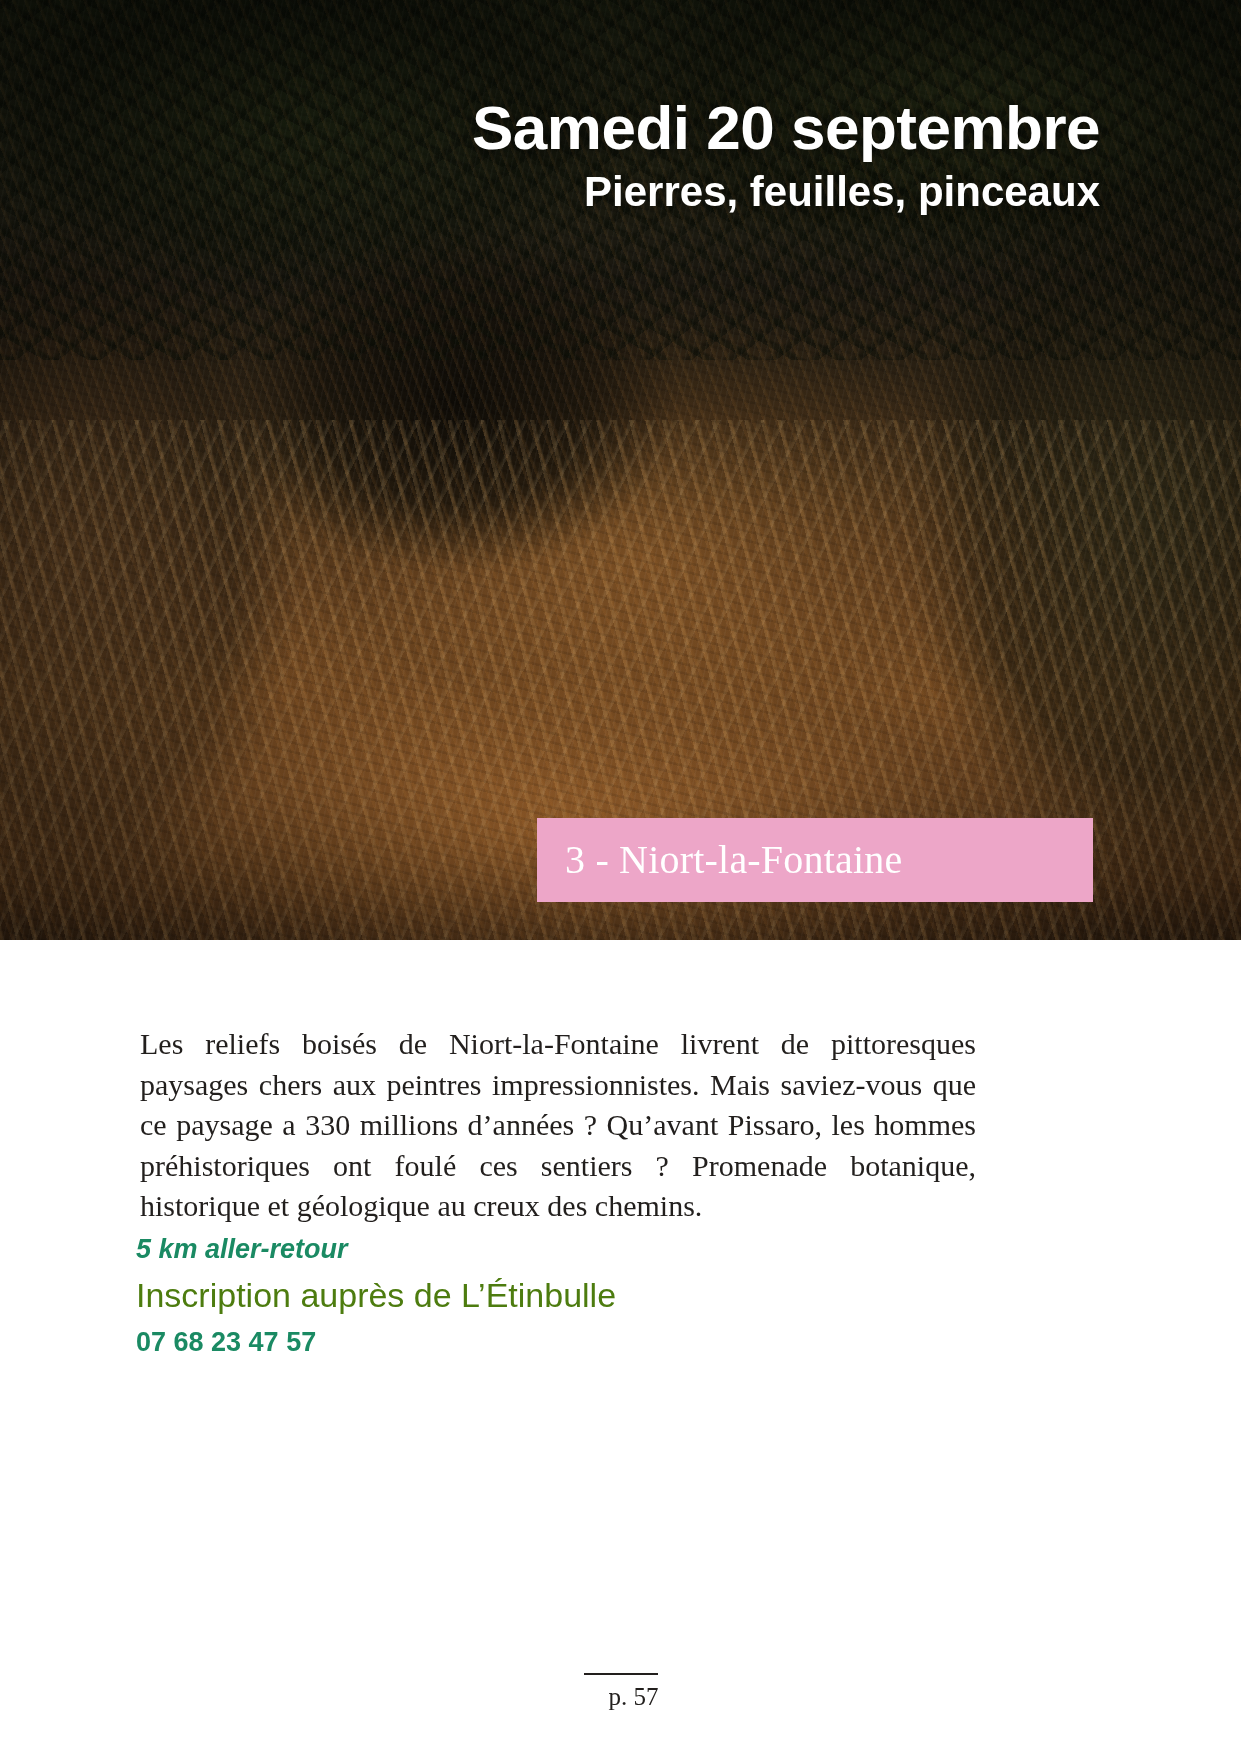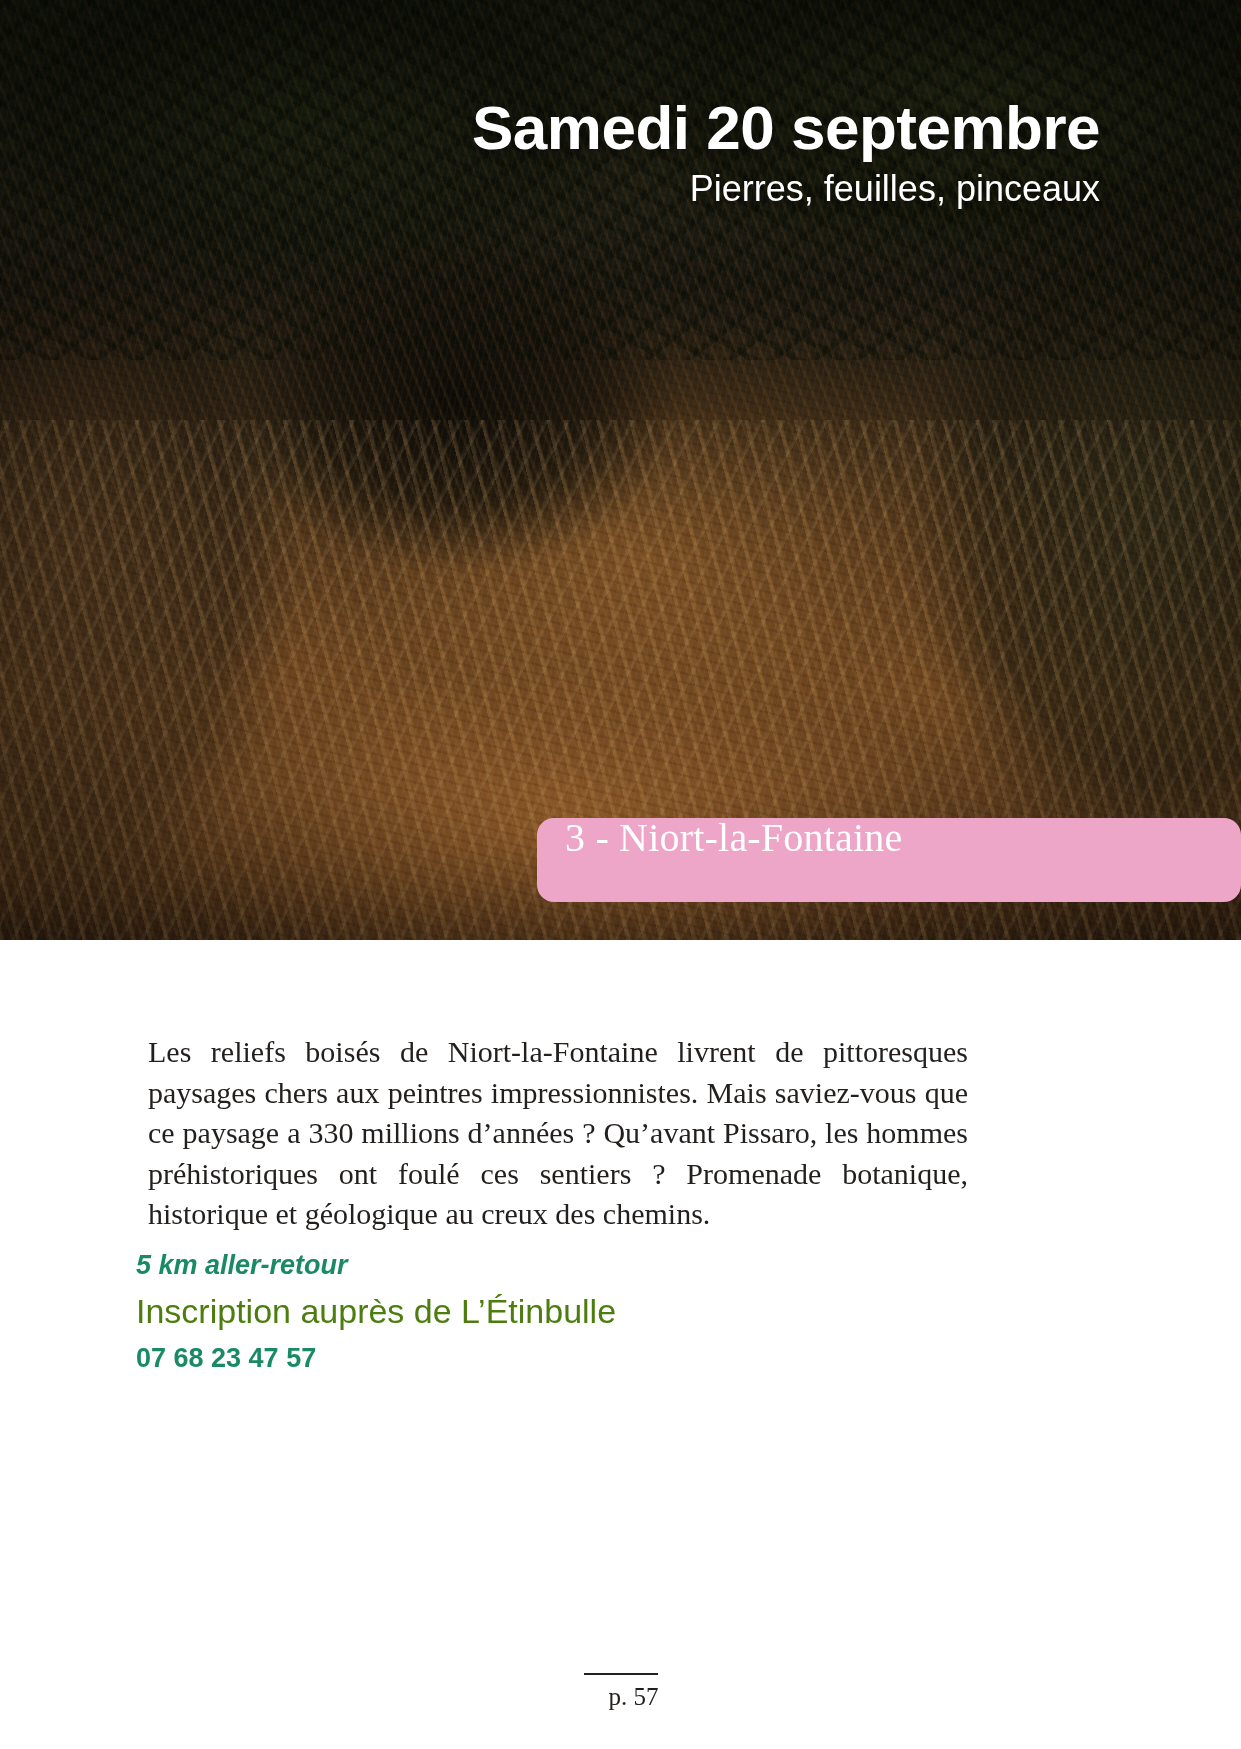--- a/index.html
+++ b/index.html
@@ -92,56 +92,55 @@
     line-height: 1.05;
     margin: 0;
   }
   .hero-time {
     font-size: 42px;
     font-weight: normal;
     line-height: 1.4;
     margin: 6px 0 0 0;
   }
   .hero-subtitle {
-    font-size: 36px;
-    font-weight: normal;
+    font-size: 42px;
+    font-weight: bold;
     line-height: 1.25;
     margin: 6px 0 12px 0;
   }
 
   
   .banner {
     position: absolute;
     left: 537px;
     top: 818px;
-    width: 704px;
+    width: 556px;
     height: 84px;
     background: #eda6c8;
     display: flex;
-    align-items: flex-start;
-    border-radius: 17px;
+    align-items: center;
   }
   .banner-title {
     color: #ffffff;
     font-family: "Liberation Serif", serif;
     font-size: 40px;
     line-height: 1;
     padding-left: 28px;
     letter-spacing: 0.2px;
   }
 
   
   .content {
     position: absolute;
     left: 136px;
     top: 1020px;
     width: 844px;
   }
   .body-text {
-    margin: 12px;
+    margin: 4px;
     font-family: "Liberation Serif", serif;
     font-size: 30px;
     line-height: 1.35;
     color: #221f1d;
     text-align: justify;
     text-justify: inter-word;
   }
   .info-block {
     color: #1a8a63;
   }

